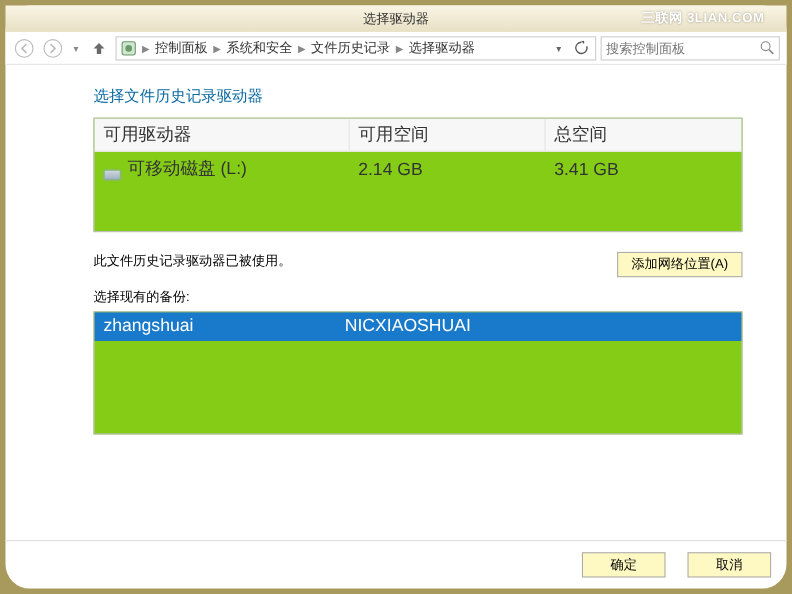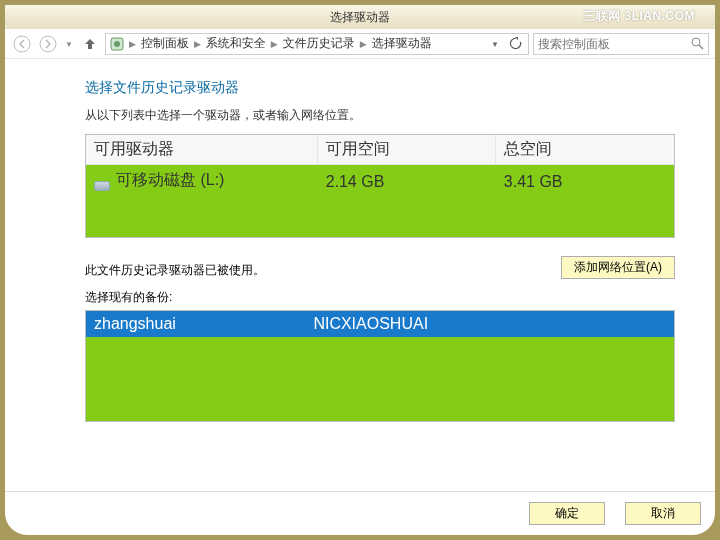--- a/index.html
+++ b/index.html
@@ -9,34 +9,34 @@
   .watermark { position: absolute; right: 20px; top: 3px; font-size: 12px; color: #fff; font-weight: bold; letter-spacing: .5px; text-shadow: 0 0 2px rgba(0,0,0,.4); font-family: Arial; }
   .navbar { height: 30px; background: #fff; border-bottom: 1px solid #e6e6e6; display: flex; align-items: center; padding: 0 6px; gap: 4px; font-size: 12px; }
   .nav-btn { width: 22px; height: 22px; display: flex; align-items: center; justify-content: center; color: #999; }
   .nav-btn.up { color: #555; }
   .addrbar { flex: 1; height: 22px; border: 1px solid #ccc; display: flex; align-items: center; padding: 0 4px; gap: 4px; background: #fff; }
   .addr-icon { width: 14px; height: 14px; }
   .crumb { color: #333; cursor: default; white-space: nowrap; }
   .crumb-sep { color: #888; font-size: 9px; padding: 0 1px; }
   .addr-tail { margin-left: auto; display: flex; gap: 2px; align-items: center; color: #666; }
   .tail-btn { width: 18px; height: 18px; display:flex;align-items:center;justify-content:center; }
-  .searchbox { width: 176px; height: 22px; border: 1px solid #ccc; display: flex; align-items: center; padding: 0 4px; color: #888; justify-content: space-between; }
+  .searchbox { width: 163px; height: 22px; border: 1px solid #ccc; display: flex; align-items: center; padding: 0 4px; color: #888; justify-content: space-between; }
   .searchbox input { border:0; outline:0; width: 140px; font-size: 12px; color:#333; }
   .content { flex: 1; padding: 20px 40px 4px 80px; overflow: auto; }
   .page-title { color: #0b6aa3; font-size: 14px; margin-bottom: 10px; }
   .instr { font-size: 12px; color: #333; margin-bottom: 10px; }
   .grid { border: 1px solid #bfbfbf; background: #84cc16; font-size: 16px; }
   .grid-head, .grid-row { display: grid; grid-template-columns: 1.3fr 1fr 1fr; }
   .grid-head { background: #f7f7f7; }
   .grid-head .cell { padding: 4px 8px; border-right: 1px solid #e5e5e5; border-bottom: 1px solid #e5e5e5; color:#333; }
   .grid-head .cell:last-child { border-right: 0; }
   .grid-body { height: 72px; }
   .grid-row .cell { padding: 5px 8px; color:#333; display:flex; align-items:flex-end; gap:6px; }
   .drive-icon { width:16px; height:10px; background: linear-gradient(#cfd8df,#9fb1bf); border-radius:2px; border:1px solid #8aa; }
-  .note { font-size: 12px; margin: 18px 0 6px; display:flex; justify-content:space-between; align-items:flex-end; }
+  .note { font-size: 12px; margin: 18px 0 6px; display:flex; justify-content:space-between; align-items:flex-start; }
   .win-btn { font-size: 12px; padding: 2px 12px; background: #fef9c3; border: 1px solid #adadad; cursor: default; min-width: 96px; text-align:center; }
   .sub-label { font-size: 12px; margin: 10px 0 4px; }
   .grid2-head, .grid2-row { display: grid; grid-template-columns: 1.25fr 1.1fr 1fr; }
   .grid2-body { height: 110px; }
   .grid2-row { background: #1979ca; color:#fff; }
   .grid2-row .cell { padding: 4px 8px; }
   .footer { border-top: 1px solid #ddd; padding: 10px 14px; display: flex; justify-content: flex-end; gap: 20px; }
   .footer .win-btn { min-width: 76px; }
   svg { display:block; }
 </style>
@@ -99,21 +99,20 @@
         <svg width="13" height="13">
             <circle cx="5" cy="5" r="4" fill="none" stroke="#888"></circle>
             <line x1="8" y1="8" x2="12" y2="12" stroke="#888" stroke-width="1.5"></line>
           </svg>
       </span>
     </div>
   </div>
 
   <div class="content">
     <div class="page-title">选择文件历史记录驱动器</div>
-    <div class="instr">从以下列表中选择一个驱动器，或者输入网络位置。</div>
 
     <div class="grid">
       <div class="grid-head">
         <div class="cell">可用驱动器</div>
         <div class="cell">可用空间</div>
         <div class="cell">总空间</div>
       </div>
       <div class="grid-body">
         <div class="grid-row">
           <div class="cell">

